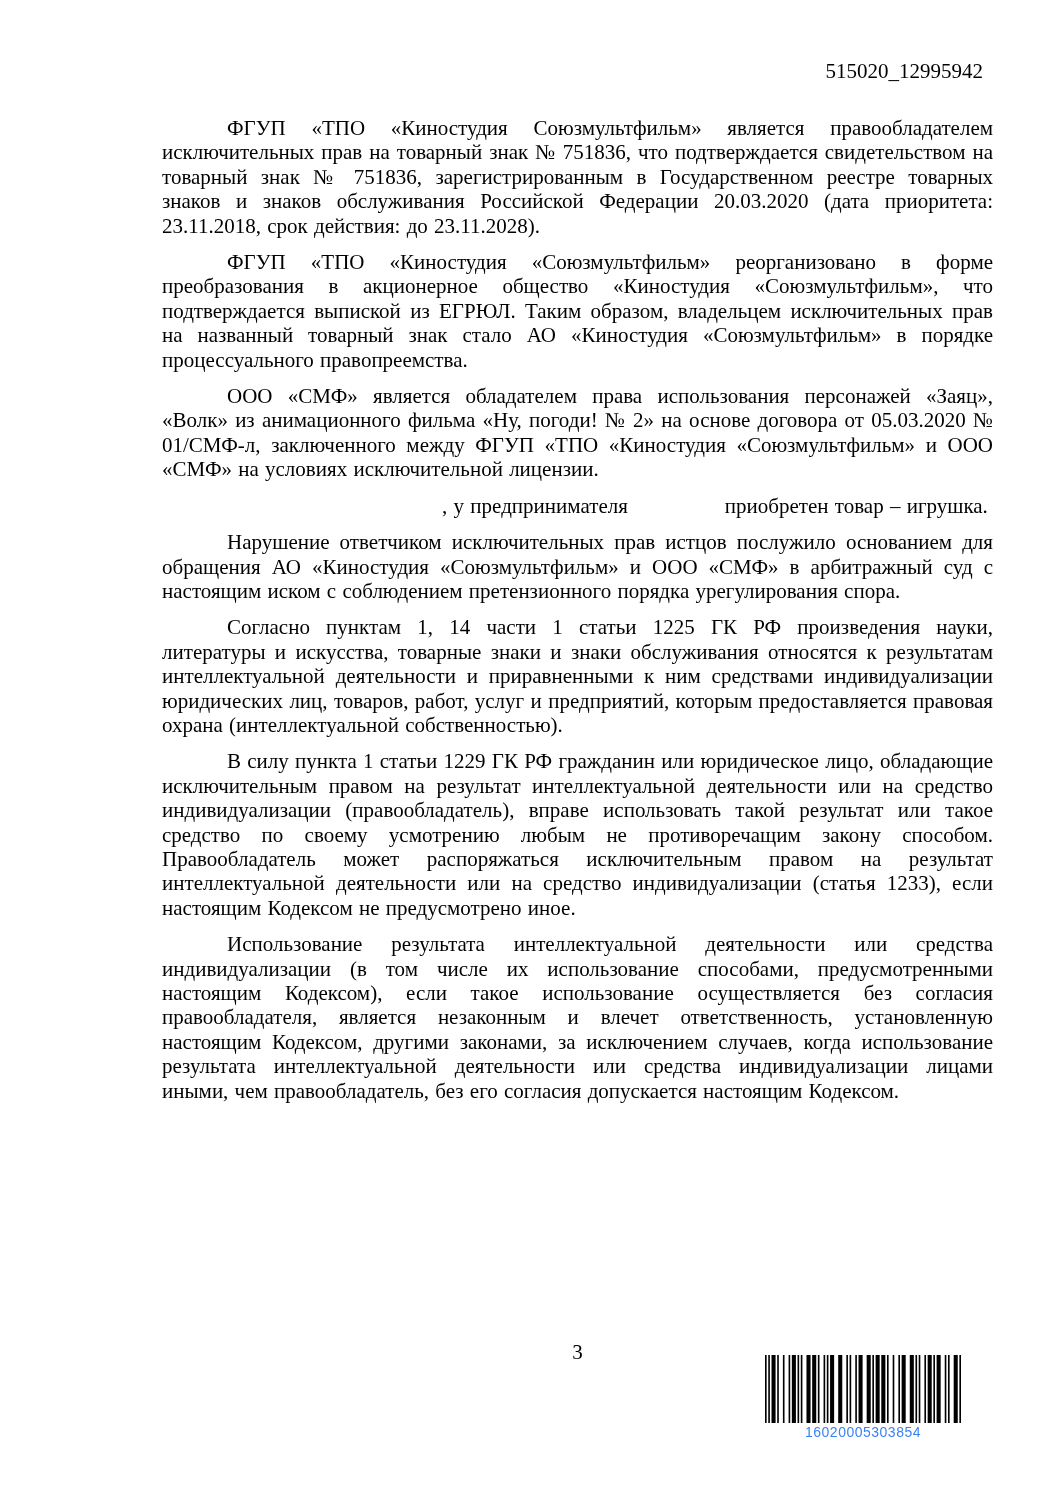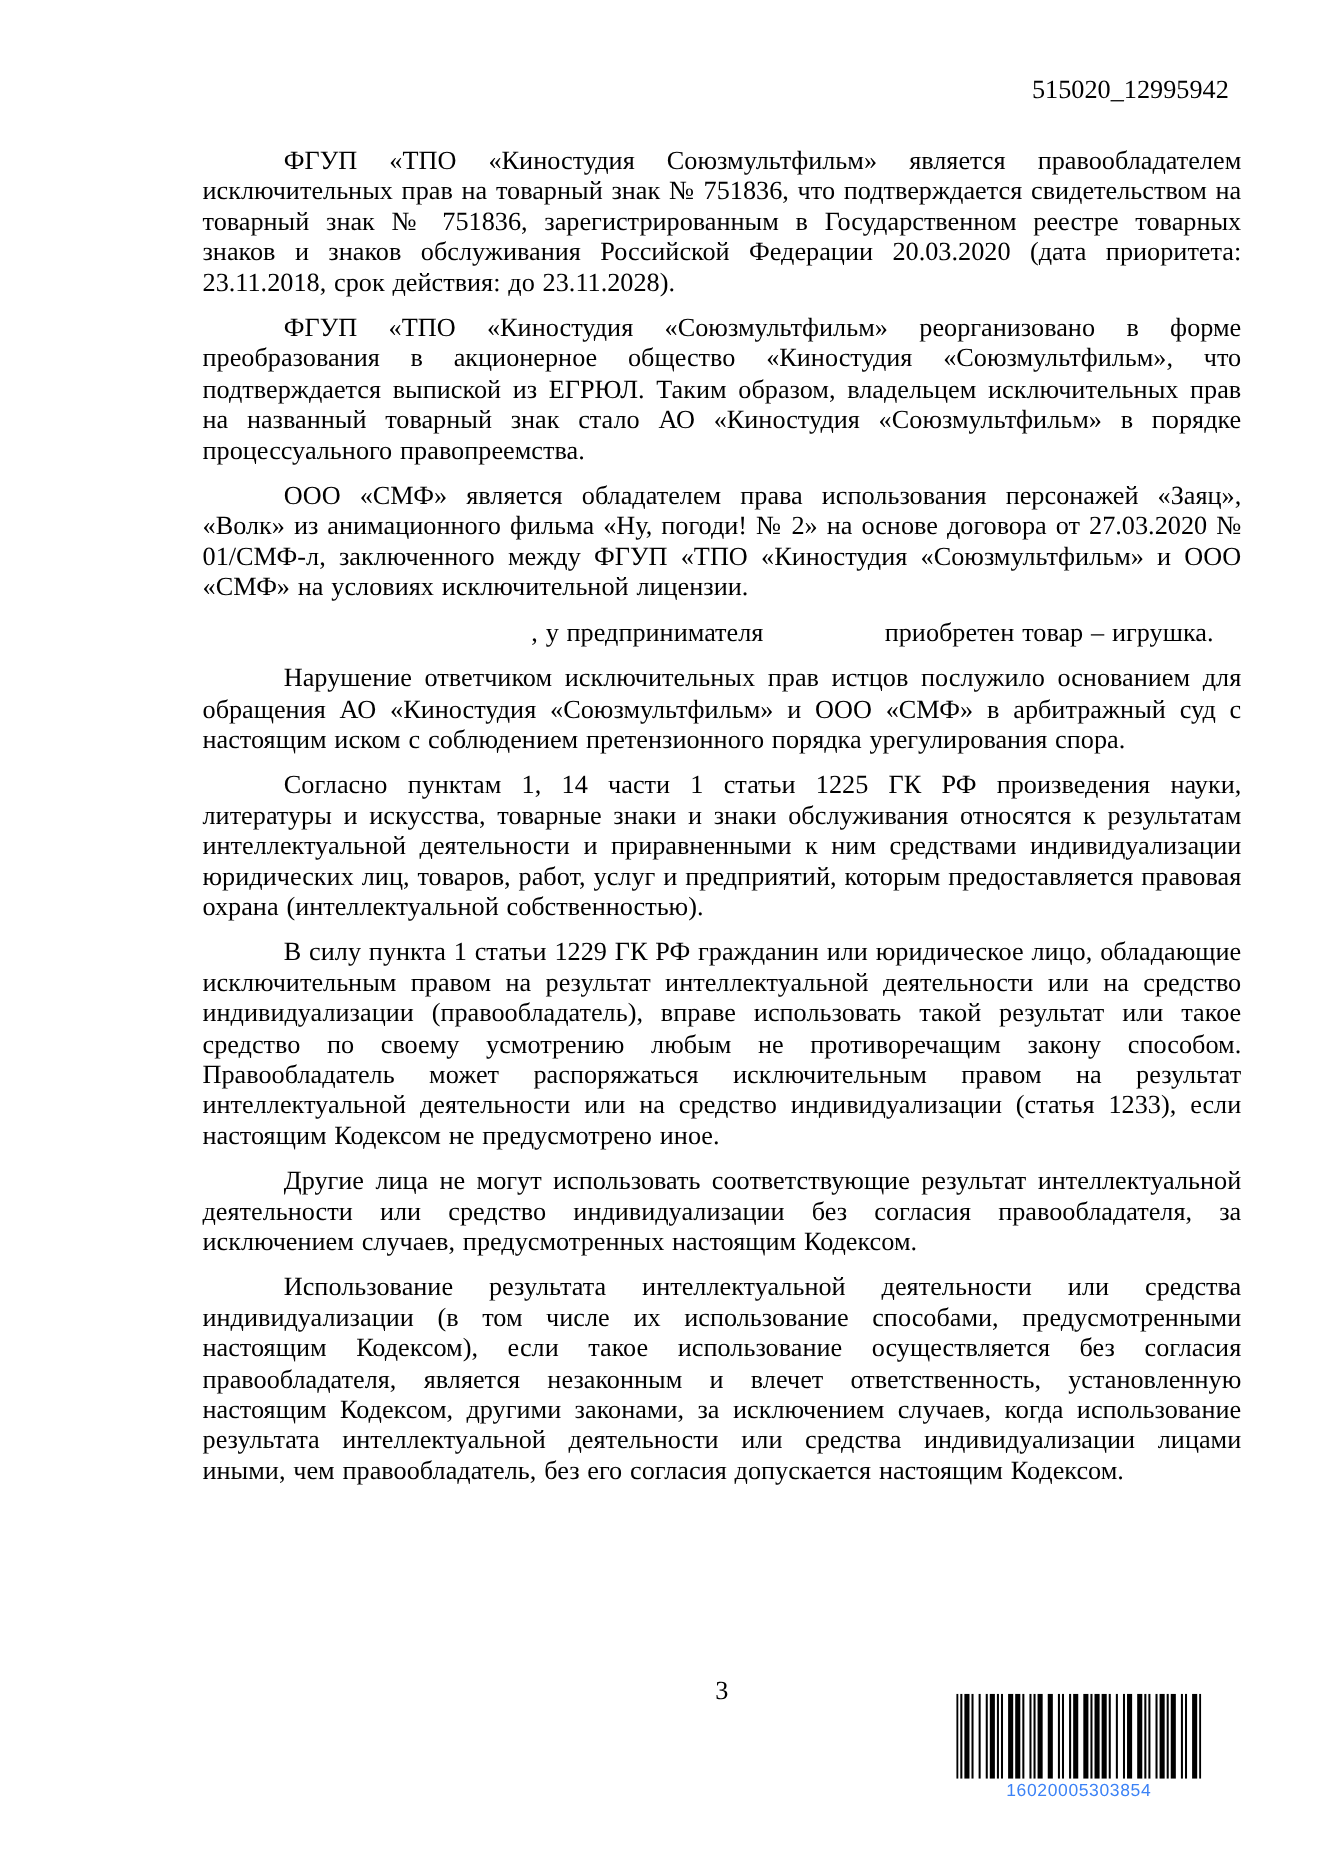--- a/index.html
+++ b/index.html
@@ -37,21 +37,21 @@
   .body-text p {
     margin: 12px;
     padding: 0;
     text-indent: 65px;
   }
   .redacted-par .rline1 {
     text-indent: 65px;
     text-align: left;
   }
   .redacted-par .rline2 {
-    text-align: left;
+    text-align: center;
     white-space: nowrap;
   }
   .blank {
     display: inline-block;
     height: 1px;
     vertical-align: baseline;
   }
   .blank-left { width: 275px; }
   .blank-mid  { width: 97px; }
   .page-number {
@@ -86,32 +86,31 @@
 </head>
 <body>
 
 <div class="page">
 
   <div class="doc-id">515020_12995942</div>
 
   <div class="body-text">
     <p>ФГУП «ТПО «Киностудия Союзмультфильм» является правообладателем исключительных прав на товарный знак № 751836, что подтверждается свидетельством на товарный знак № 751836, зарегистрированным в Государственном реестре товарных знаков и знаков обслуживания Российской Федерации 20.03.2020 (дата приоритета: 23.11.2018, срок действия: до 23.11.2028).</p>
     <p>ФГУП «ТПО «Киностудия «Союзмультфильм» реорганизовано в форме преобразования в акционерное общество «Киностудия «Союзмультфильм», что подтверждается выпиской из ЕГРЮЛ. Таким образом, владельцем исключительных прав на названный товарный знак стало АО «Киностудия «Союзмультфильм» в порядке процессуального правопреемства.</p>
-    <p>ООО «СМФ» является обладателем права использования персонажей «Заяц», «Волк» из анимационного фильма «Ну, погоди! № 2» на основе договора от 27.03.2020 № 01/СМФ-л, заключенного между ФГУП «ТПО «Киностудия «Союзмультфильм» и ООО «СМФ» на условиях исключительной лицензии.</p>
+    <p>ООО «СМФ» является обладателем права использования персонажей «Заяц», «Волк» из анимационного фильма «Ну, погоди! № 2» на основе договора от 05.03.2020 № 01/СМФ-л, заключенного между ФГУП «ТПО «Киностудия «Союзмультфильм» и ООО «СМФ» на условиях исключительной лицензии.</p>
 
     <div class="redacted-par">
       <div class="rline2">
         <span class="blank blank-left"></span><span>, у предпринимателя</span><span class="blank blank-mid"></span><span>приобретен товар – игрушка.</span>
       </div>
     </div>
 
     <p>Нарушение ответчиком исключительных прав истцов послужило основанием для обращения АО «Киностудия «Союзмультфильм» и ООО «СМФ» в арбитражный суд с настоящим иском с соблюдением претензионного порядка урегулирования спора.</p>
     <p>Согласно пунктам 1, 14 части 1 статьи 1225 ГК РФ произведения науки, литературы и искусства, товарные знаки и знаки обслуживания относятся к результатам интеллектуальной деятельности и приравненными к ним средствами индивидуализации юридических лиц, товаров, работ, услуг и предприятий, которым предоставляется правовая охрана (интеллектуальной собственностью).</p>
     <p>В силу пункта 1 статьи 1229 ГК РФ гражданин или юридическое лицо, обладающие исключительным правом на результат интеллектуальной деятельности или на средство индивидуализации (правообладатель), вправе использовать такой результат или такое средство по своему усмотрению любым не противоречащим закону способом. Правообладатель может распоряжаться исключительным правом на результат интеллектуальной деятельности или на средство индивидуализации (статья 1233), если настоящим Кодексом не предусмотрено иное.</p>
-    <p>Другие лица не могут использовать соответствующие результат интеллектуальной деятельности или средство индивидуализации без согласия правообладателя, за исключением случаев, предусмотренных настоящим Кодексом.</p>
     <p>Использование результата интеллектуальной деятельности или средства индивидуализации (в том числе их использование способами, предусмотренными настоящим Кодексом), если такое использование осуществляется без согласия правообладателя, является незаконным и влечет ответственность, установленную настоящим Кодексом, другими законами, за исключением случаев, когда использование результата интеллектуальной деятельности или средства индивидуализации лицами иными, чем правообладатель, без его согласия допускается настоящим Кодексом.</p>
   </div>
 
   <div class="page-number">3</div>
 
   <div class="barcode-wrap">
     <svg class="barcode-svg" viewBox="0 0 196 68" preserveAspectRatio="none" xmlns="http://www.w3.org/2000/svg">
         <rect x="0.00" y="0" width="1.63" height="68"></rect>
         <rect x="3.25" y="0" width="1.63" height="68"></rect>
         <rect x="6.51" y="0" width="4.07" height="68"></rect>

